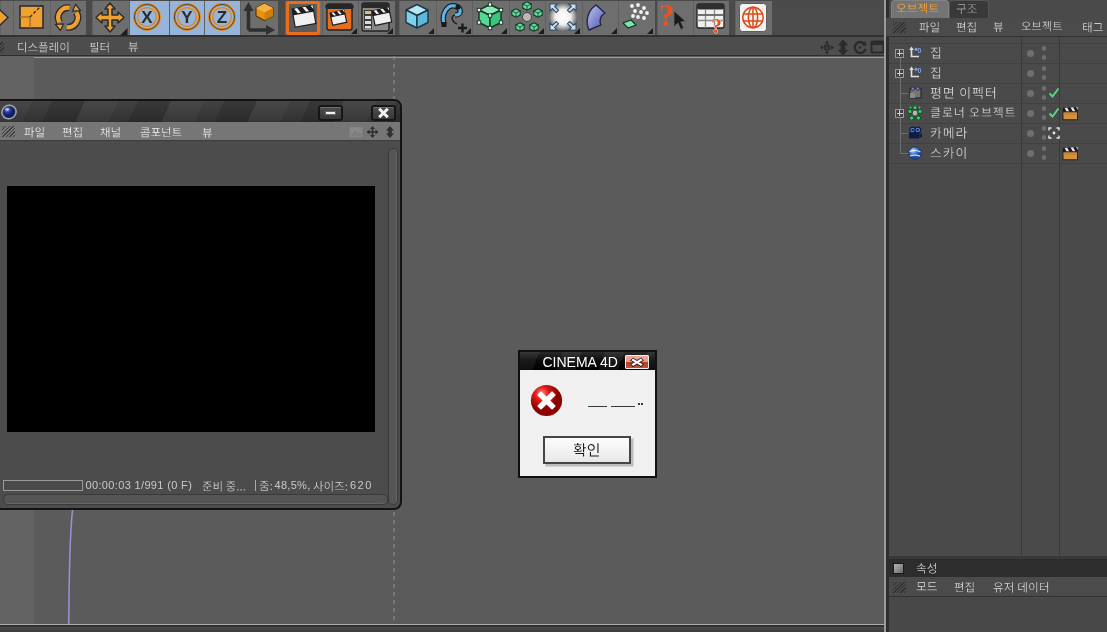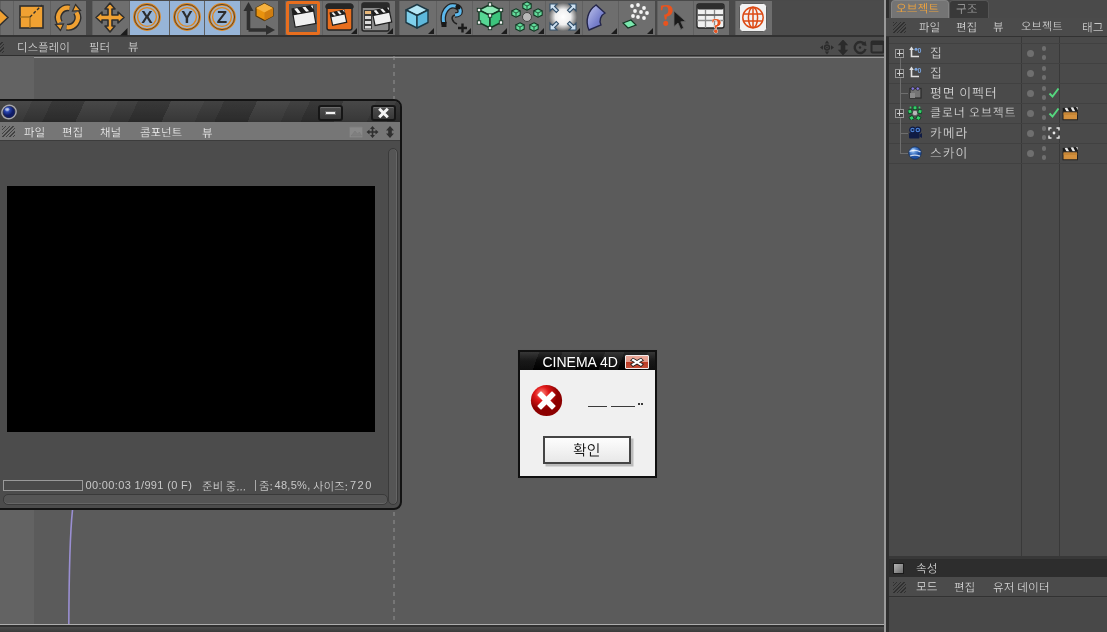--- a/index.html
+++ b/index.html
@@ -333,21 +333,21 @@
       <path d="M42.8 9.4 42.6 10.2 43.0 10.6 43.6 10.6 44.0 10.1 44.0 9.6 43.4 9.1z M39.5 9.4 39.4 10.2 39.8 10.6 40.4 10.6 40.8 10.1 40.8 9.6 40.1 9.1z M36.4 9.4 36.2 10.2 36.6 10.6 37.2 10.6 37.6 10.1 37.6 9.6 37.0 9.1z M2.8 8.4 2.8 11.1 9.9 11.1 9.9 10.5 3.6 10.4 3.6 8.4z M1.6 6.5 1.6 7.1 5.9 7.2 5.9 9.2 6.8 9.1 6.9 7.1 10.9 7.1 10.9 6.5z M25.4 6.0 25.4 6.6 29.5 6.8 29.4 7.9 27.4 8.2 26.5 9.1 26.5 10.1 27.0 10.8 28.9 11.4 31.8 11.2 32.9 10.8 33.4 10.1 33.4 9.1 32.8 8.4 30.4 7.8 30.5 6.6 34.6 6.6 34.6 6.0z M27.2 9.5 28.2 8.6 31.1 8.5 32.1 8.9 32.6 9.4 32.6 9.8 32.1 10.4 31.5 10.6 28.9 10.8 27.8 10.4z M12.8 2.0 12.8 8.9 17.6 8.9 17.6 2.0 16.8 2.0 16.6 4.8 13.6 4.6 13.6 2.0z M13.8 5.4 16.8 5.5 16.6 8.2 13.6 8.1z M26.1 1.6 26.2 2.2 29.4 2.4 29.0 3.2 28.2 3.9 25.9 4.6 26.1 5.2 28.4 4.6 30.0 3.1 30.8 4.1 32.1 4.9 33.8 5.2 33.9 4.5 33.2 4.5 31.5 3.8 30.8 3.0 30.6 2.2 33.8 2.2 33.8 1.6z M2.4 1.8 2.4 2.2 5.6 2.4 5.5 3.1 4.5 4.1 3.5 4.6 2.2 4.9 2.5 5.6 4.5 5.0 6.2 3.4 7.0 4.4 8.5 5.2 9.9 5.6 10.2 4.9 9.2 4.8 8.1 4.2 7.1 3.4 6.8 2.6 6.9 2.2 10.0 2.2 10.0 1.6z M19.8 1.1 19.8 11.4 20.6 11.4 20.6 1.1z" fill="#c8c8c8"></path>
     </svg>
 <div class="abs" style="left:255.5px;top:379px;width:1px;height:11px;background:#aaa"></div>
 <svg style="position:absolute;left:258.5px;top:378.5px;" width="15.8" height="12.0" viewBox="0 0 15.8 12.0">
       <path d="M12.6 8.9 12.5 9.8 12.9 10.1 13.5 10.1 13.9 9.6 13.9 9.1 13.2 8.6z M1.6 5.4 1.6 6.0 5.8 6.1 5.6 7.5 2.8 7.5 2.8 10.8 9.8 10.8 9.8 7.5 6.6 7.4 6.8 6.0 10.9 6.0 10.9 5.4z M3.6 8.1 8.9 8.2 8.8 10.1 3.5 10.0z M13.0 4.0 12.5 4.4 12.5 5.1 12.9 5.5 13.4 5.5 13.8 5.2 13.9 4.5z M2.4 1.1 2.4 1.6 5.6 1.8 5.4 2.5 4.4 3.4 2.1 4.0 2.4 4.6 4.8 4.0 6.2 2.6 7.2 3.8 9.5 4.6 10.1 4.5 10.2 4.0 8.6 3.6 7.5 3.0 6.8 1.9 7.0 1.6 10.0 1.6 10.0 1.0z" fill="#c8c8c8"></path>
     </svg>
 <div class="abs" style="left:275.5px;top:378px;width:36px;height:13px;color:#c8c8c8;font-size:11px;letter-spacing:0.3px">48,5%,</div>
 <svg style="position:absolute;left:312.5px;top:378.5px;" width="37.0" height="12.6" viewBox="0 0 37.0 12.6">
       <path d="M22.8 9.4 22.8 10.0 32.0 10.0 32.0 9.4z M33.8 9.4 33.6 10.2 34.0 10.6 34.6 10.6 35.0 10.1 35.0 9.6 34.4 9.1z M34.1 4.5 33.6 4.9 33.6 5.6 34.0 6.0 34.5 6.0 34.9 5.8 35.0 5.0z M23.5 2.1 23.5 2.8 26.9 2.9 26.9 3.9 26.4 4.9 25.5 5.8 24.5 6.4 23.2 6.8 23.4 7.2 23.9 7.4 25.8 6.5 27.4 4.8 29.0 6.5 31.2 7.4 31.5 6.8 29.4 5.9 28.1 4.6 27.8 3.6 27.8 3.0 28.0 2.8 31.2 2.8 31.2 2.1z M4.1 2.0 4.1 4.5 3.8 5.9 3.1 7.0 1.5 8.6 1.9 9.1 2.5 8.9 3.8 7.5 4.5 5.9 5.5 7.6 7.0 9.0 7.5 8.2 6.9 7.9 5.8 6.6 5.0 4.9 4.9 2.0z M14.9 1.9 13.9 2.2 13.2 2.9 12.8 3.9 12.6 6.5 13.1 7.9 13.8 8.6 14.5 9.0 15.9 9.0 17.1 8.0 17.5 7.2 17.8 4.8 16.9 2.6 15.9 2.0z M14.9 2.6 15.8 2.8 16.5 3.5 16.9 4.4 17.0 5.5 16.9 6.6 16.5 7.5 15.9 8.1 15.1 8.4 14.0 7.8 13.4 6.2 13.5 4.1 13.9 3.4z M19.8 1.1 19.8 11.4 20.6 11.4 20.6 1.1z M8.6 1.1 8.6 11.4 9.5 11.4 9.6 6.0 11.1 6.0 11.1 5.4 9.5 5.2 9.5 1.1z" fill="#c8c8c8"></path>
     </svg>
-<div class="abs" style="left:351px;top:378px;width:31px;height:13px;color:#c8c8c8;font-size:11px;letter-spacing:1.5px;overflow:hidden">720</div>
+<div class="abs" style="left:351px;top:378px;width:31px;height:13px;color:#c8c8c8;font-size:11px;letter-spacing:1.5px;overflow:hidden">620</div>
 <div class="abs" style="left:4px;top:392.5px;width:385px;height:11px;border:1px solid #3a3a3a;border-radius:5px;background:#555;box-shadow:inset 0 -1px 0 rgba(255,255,255,0.10)"></div>
 <div class="abs" style="left:388.5px;top:47px;width:10px;height:357px;border:1px solid #3a3a3a;border-radius:5px;background:#555;box-shadow:inset -1px 0 0 rgba(255,255,255,0.10)"></div>
 </div>
 <div class="abs" style="left:884px;top:0;width:223px;height:632px;background:#4a4a4a;border-left:2px solid #9a9a9a">
 <div class="abs" style="left:0;top:0;width:3px;height:632px;background:#2e2e2e"></div>
 <div class="abs" style="left:5px;top:0;width:58px;height:18px;background:#747474;border-radius:4px 4px 0 0;border:1px solid #838383;border-bottom:none"></div>
 <div class="abs" style="left:63px;top:0;width:40px;height:18px;background:#393939;border-radius:4px 4px 0 0;border:1px solid #555;border-bottom:none"></div>
 <svg style="position:absolute;left:9.0px;top:2.0px;" width="45.2" height="12.8" viewBox="0 0 45.2 12.8">
       <path d="M34.0 9.5 34.0 10.1 43.5 10.1 43.5 9.5z M12.4 9.5 12.4 10.1 21.9 10.1 21.9 9.5z M25.0 8.0 25.0 8.6 31.0 8.6 31.2 8.9 31.2 11.5 32.0 11.5 32.0 8.0z M35.2 2.0 35.2 7.4 42.4 7.4 42.4 6.8 36.0 6.6 36.1 5.0 42.0 5.0 42.0 4.4 36.2 4.4 36.0 4.1 36.1 2.6 42.2 2.6 42.2 2.0z M23.5 1.9 23.5 2.6 25.4 2.8 25.2 4.4 24.9 5.1 23.2 6.5 23.9 7.1 24.6 6.6 25.9 4.9 26.2 5.6 27.2 6.6 28.0 6.8 28.1 6.1 26.8 5.0 26.2 3.9 26.4 2.6 28.0 2.6 28.0 1.9z M13.5 1.8 13.5 7.2 20.6 7.2 20.6 1.8 19.9 1.8 19.8 3.8 14.4 3.6 14.2 1.8z M14.5 4.4 19.9 4.5 19.8 6.5 14.4 6.4z M2.9 3.1 2.5 4.1 2.6 5.2 3.6 6.5 5.9 7.2 5.8 9.5 1.6 9.5 1.6 10.1 11.1 10.1 11.1 9.5 6.8 9.4 6.9 7.1 7.5 7.1 9.0 6.5 9.9 5.6 10.1 4.9 10.0 3.6 9.0 2.4 7.2 1.8 5.4 1.8 3.9 2.2z M3.5 3.6 4.8 2.6 7.0 2.4 8.4 2.9 9.1 3.6 9.2 5.0 8.0 6.2 7.1 6.5 5.5 6.5 4.6 6.2 3.5 5.2z M30.0 1.2 29.1 1.4 29.0 3.8 27.6 3.8 27.6 4.5 29.1 4.6 29.2 7.4 30.0 7.2z M31.2 1.0 31.2 7.4 32.0 7.4 32.0 1.0z" fill="#f0a33c"></path>
     </svg>

